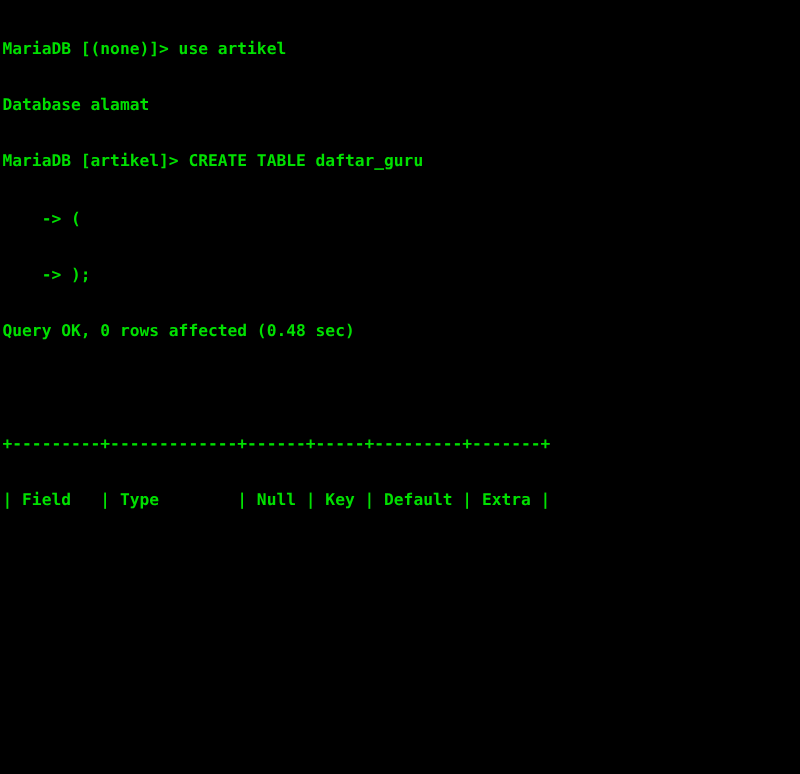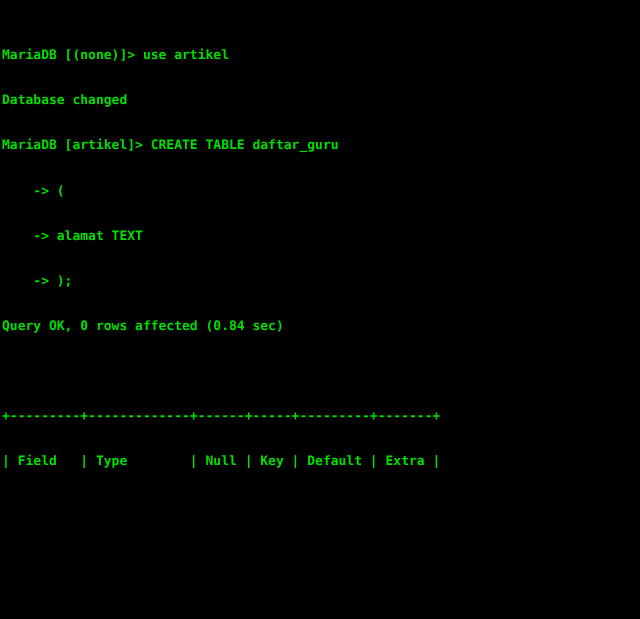--- a/index.html
+++ b/index.html
@@ -15,21 +15,21 @@
   }
   #terminal {
     width: 640px;
     height: 619px;
     background: #000000;
     color: #00e000;
     font-family: "DejaVu Sans Mono", "Liberation Mono", monospace;
     font-size: 13px;
     line-height: 15.05px;
     letter-spacing: 0px;
-    padding: 18px 0 0 2px;
+    padding: 2px 0 0 2px;
     box-sizing: border-box;
     white-space: pre;
     font-weight: bold;
     -webkit-font-smoothing: none;
     font-smooth: never;
     text-rendering: geometricPrecision;
   }
   .line {
     display: block;
     height: 15.05px;
@@ -38,26 +38,25 @@
   .blank {
     display: block;
     height: 15.05px;
   }
 </style>
 </head>
 <body>
 
 <div id="terminal">
   <span class="line">MariaDB [(none)]&gt; use artikel</span>
-  <span class="line">Database changed</span>
+  <span class="line">Database alamat</span>
   <span class="line">MariaDB [artikel]&gt; CREATE TABLE daftar_guru</span>
   <span class="line">    -&gt; (</span>
-  <span class="line">    -&gt; alamat TEXT</span>
   <span class="line">    -&gt; );</span>
-  <span class="line">Query OK, 0 rows affected (0.84 sec)</span>
+  <span class="line">Query OK, 0 rows affected (0.48 sec)</span>
   <span class="blank"> </span>
   <span class="line">+---------+-------------+------+-----+---------+-------+</span>
   <span class="line">| Field   | Type        | Null | Key | Default | Extra |</span>
   
   
   
   
   
   
   

